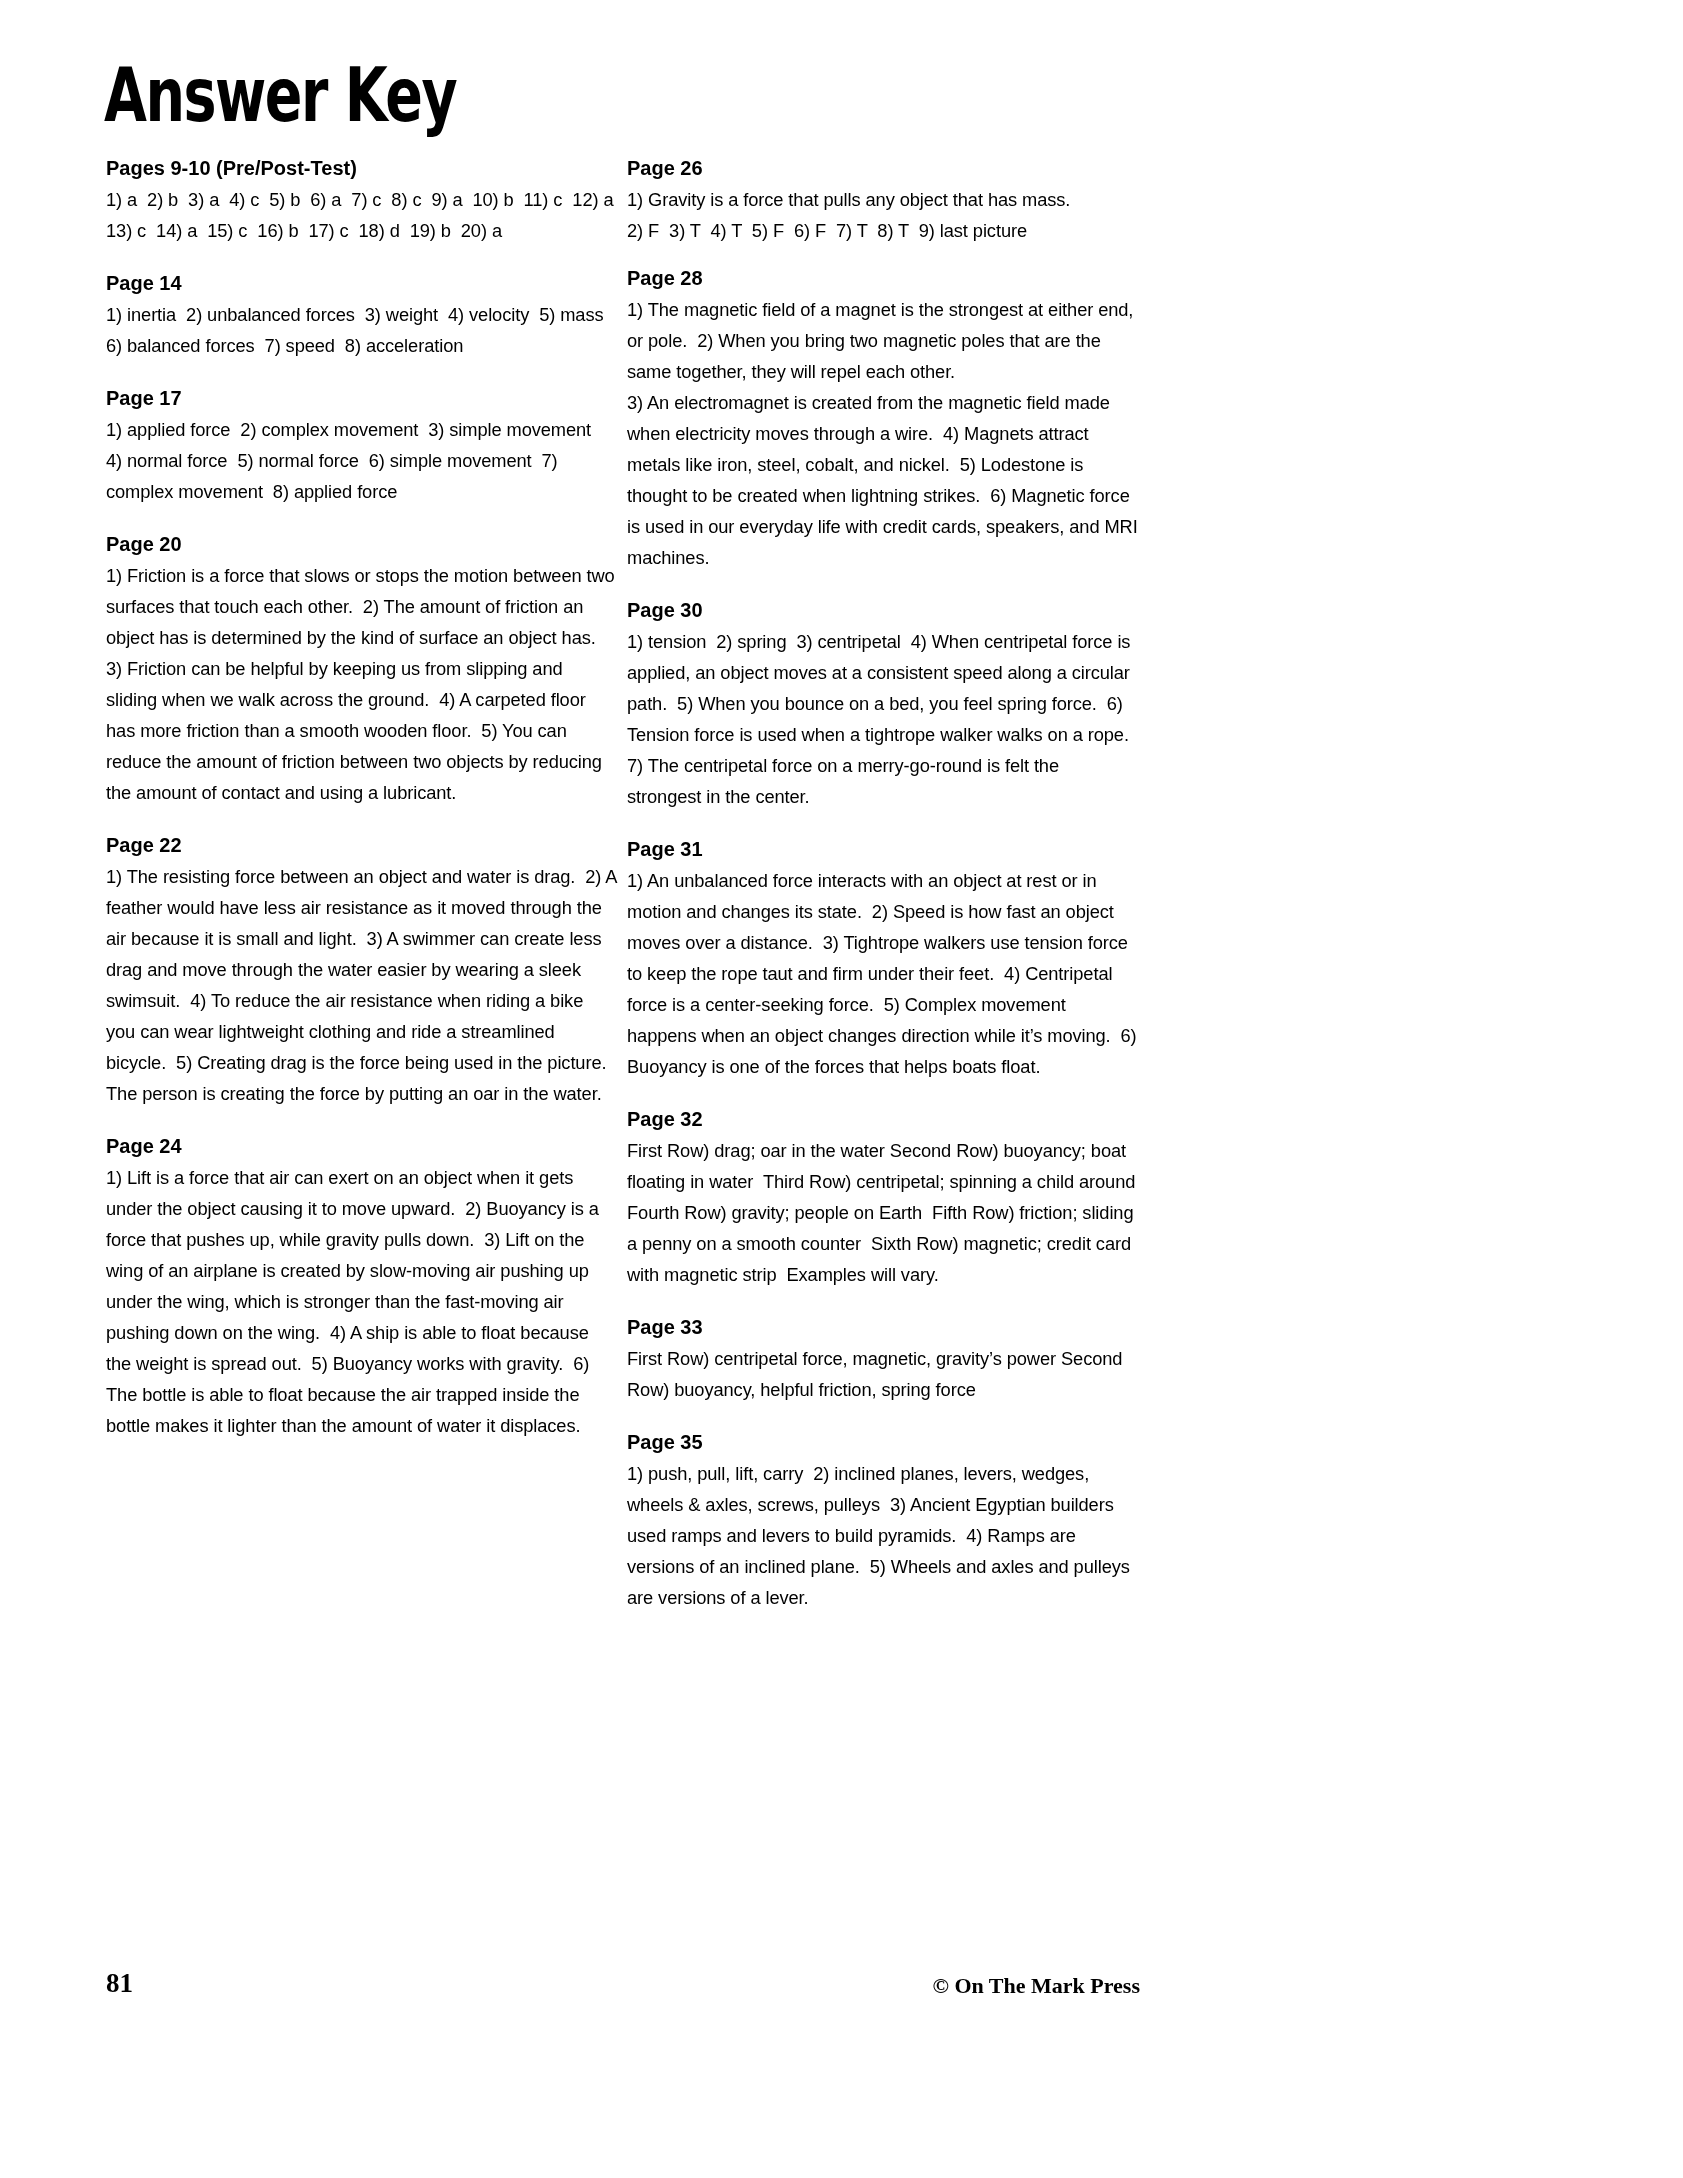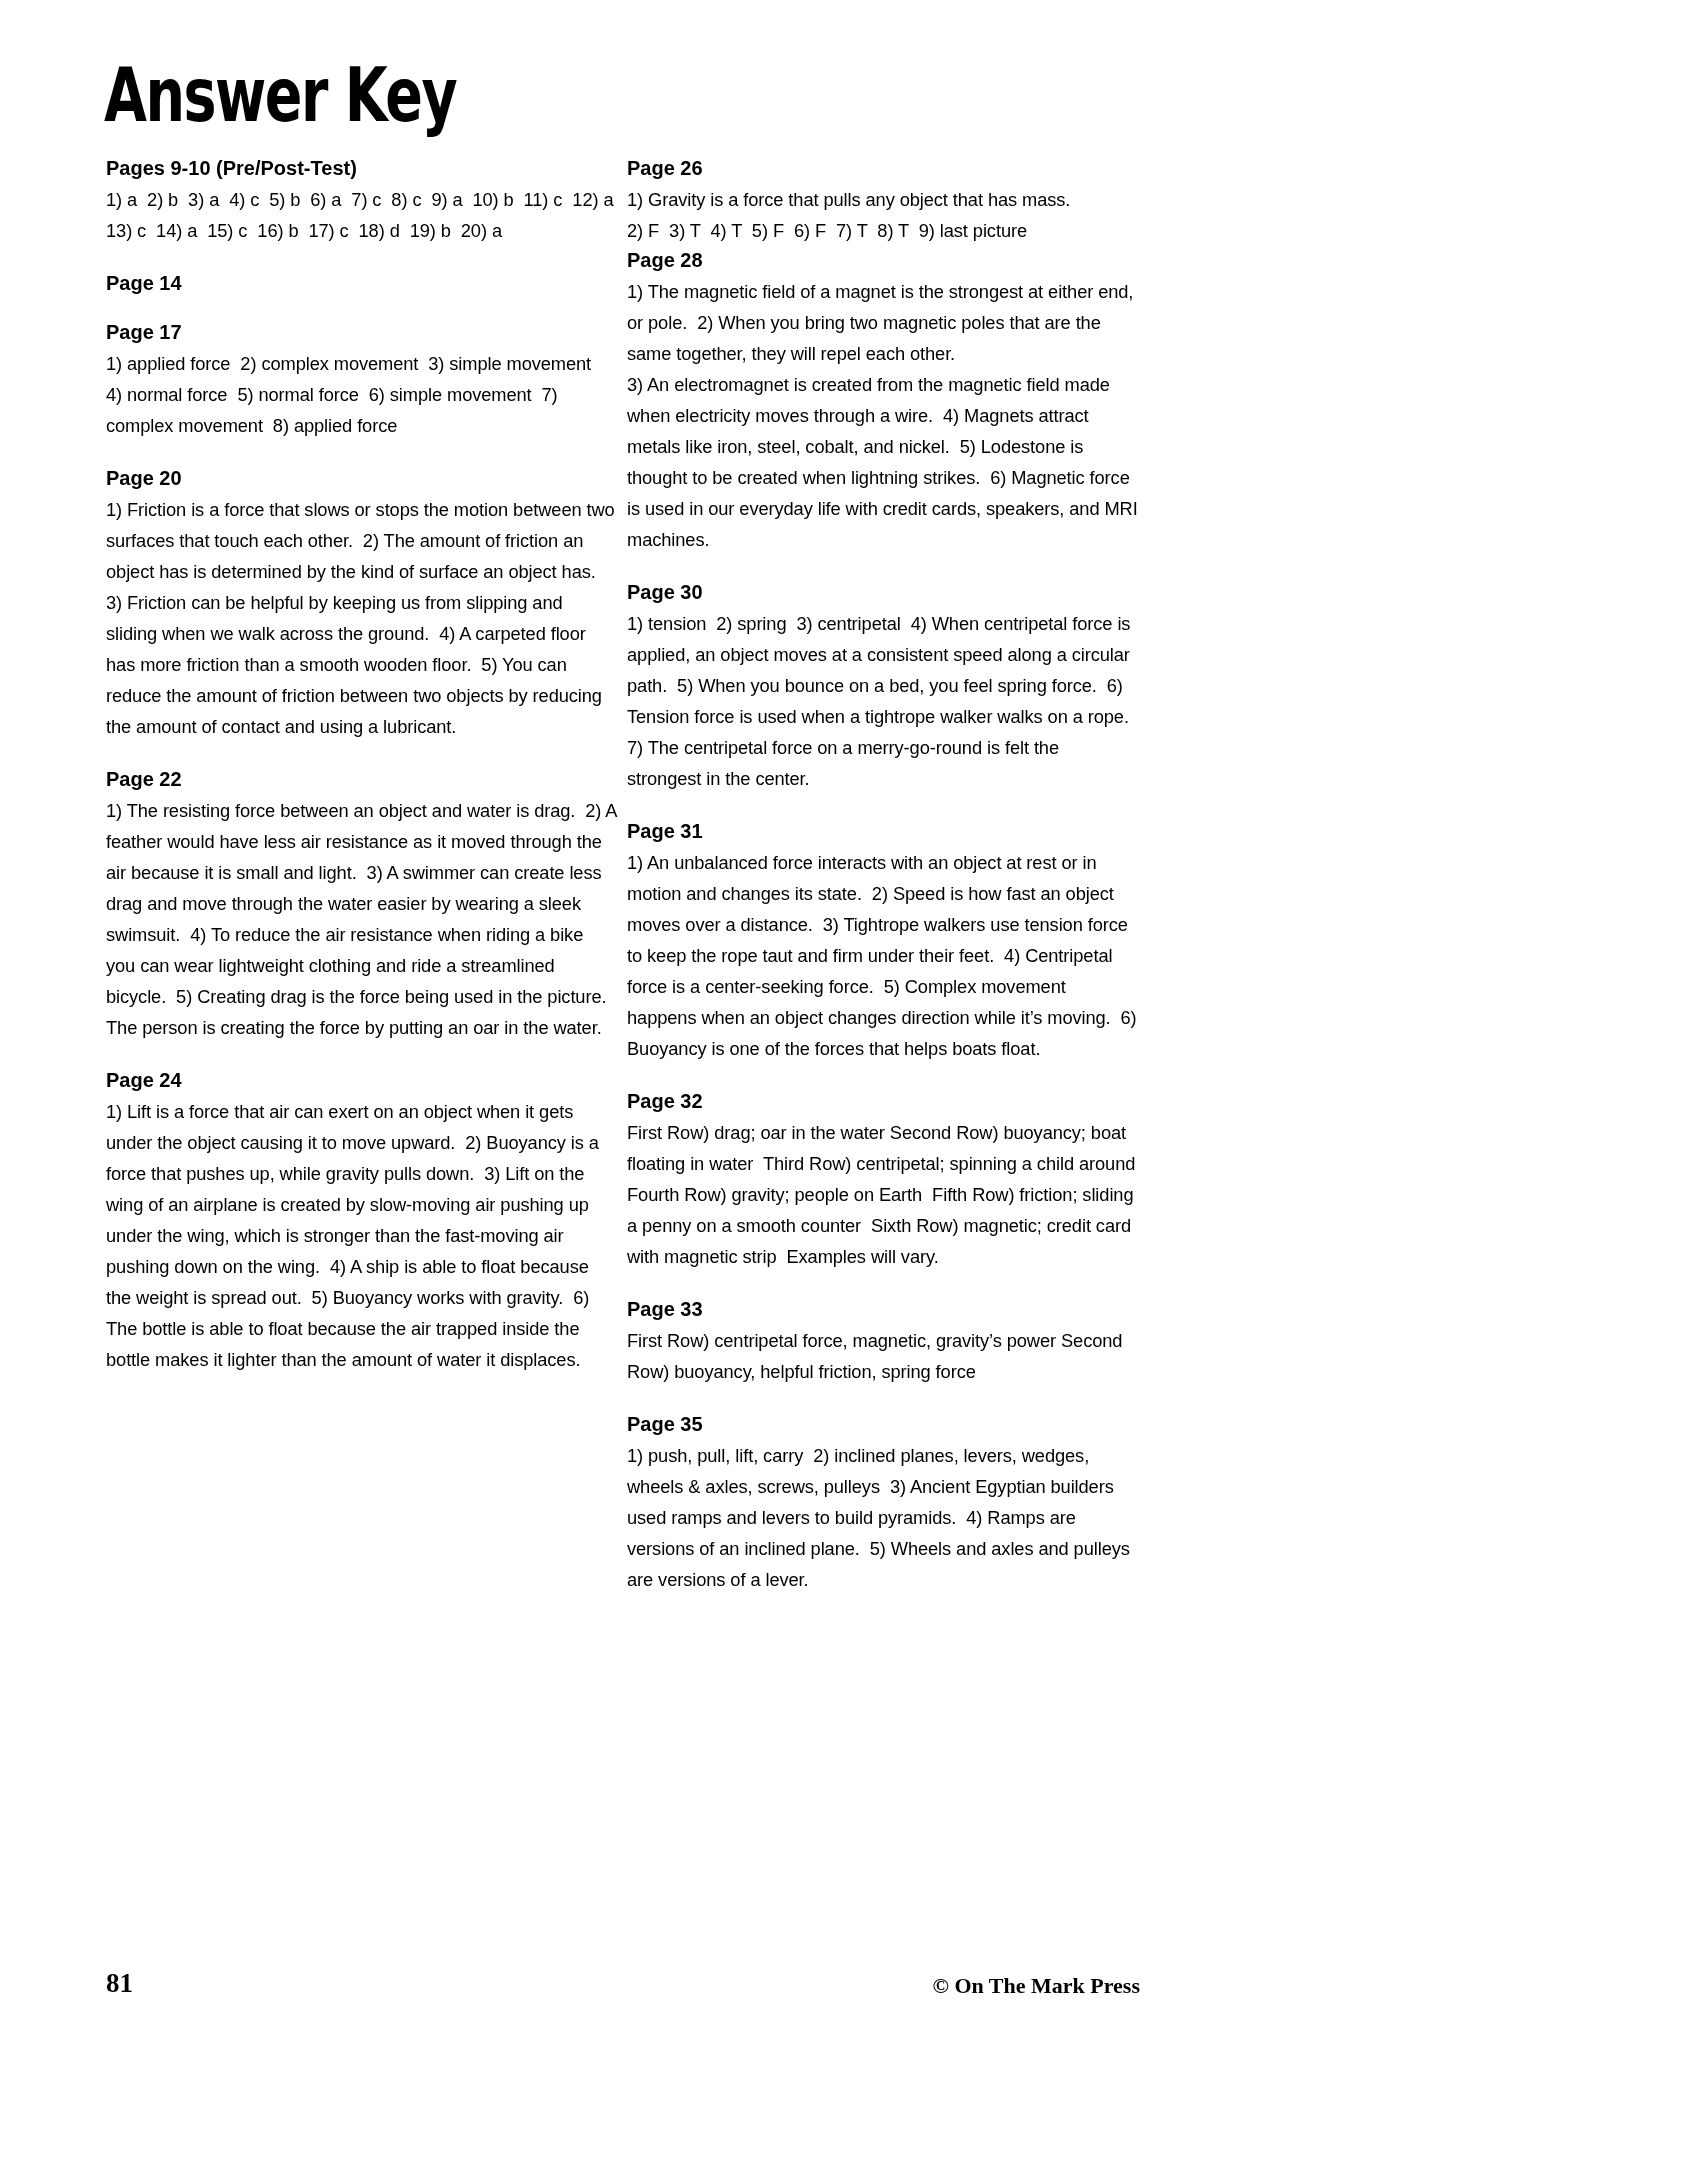--- a/index.html
+++ b/index.html
@@ -30,21 +30,21 @@
   .columns {
     position: absolute;
     left: 106px;
     top: 156px;
     width: 1034px;
     display: flex;
     gap: 10px;
   }
   .col { width: 511px; }
   .section { margin: 0 0 25px 0; }
-  .section.tight { margin-bottom: 2px; }
+  .section.tight { margin-bottom: 20px; }
   .section h2 {
     margin: 0 0 4px 0;
     font-size: 20px;
     line-height: 24px;
     font-weight: bold;
     color: #000;
   }
   .section p {
     margin: 0;
     font-size: 18.3px;
@@ -92,20 +92,21 @@
 
   <div class="columns">
 
     <div class="col">
       <section class="section">
         <h2>Pages 9-10 (Pre/Post-Test)</h2>
         <p>1) a  2) b  3) a  4) c  5) b  6) a  7) c  8) c  9) a  10) b  11) c  12) a  13) c  14) a  15) c  16) b  17) c  18) d  19) b  20) a</p>
       </section>
       <section class="section">
         <h2>Page 14</h2>
+        <p>1) inertia  2) unbalanced forces  3) weight  4) velocity  5) mass  6) balanced forces  7) speed  8) acceleration</p>
       </section>
       <section class="section">
         <h2>Page 17</h2>
         <p>1) applied force  2) complex movement  3) simple movement  4) normal force  5) normal force  6) simple movement  7) complex movement  8) applied force</p>
       </section>
       <section class="section">
         <h2>Page 20</h2>
         <p>1) Friction is a force that slows or stops the motion between two surfaces that touch each other.  2) The amount of friction an object has is determined by the kind of surface an object has.  3) Friction can be helpful by keeping us from slipping and sliding when we walk across the ground.  4) A carpeted floor has more friction than a smooth wooden floor.  5) You can reduce the amount of friction between two objects by reducing the amount of contact and using a lubricant.</p>
       </section>
       <section class="section">

